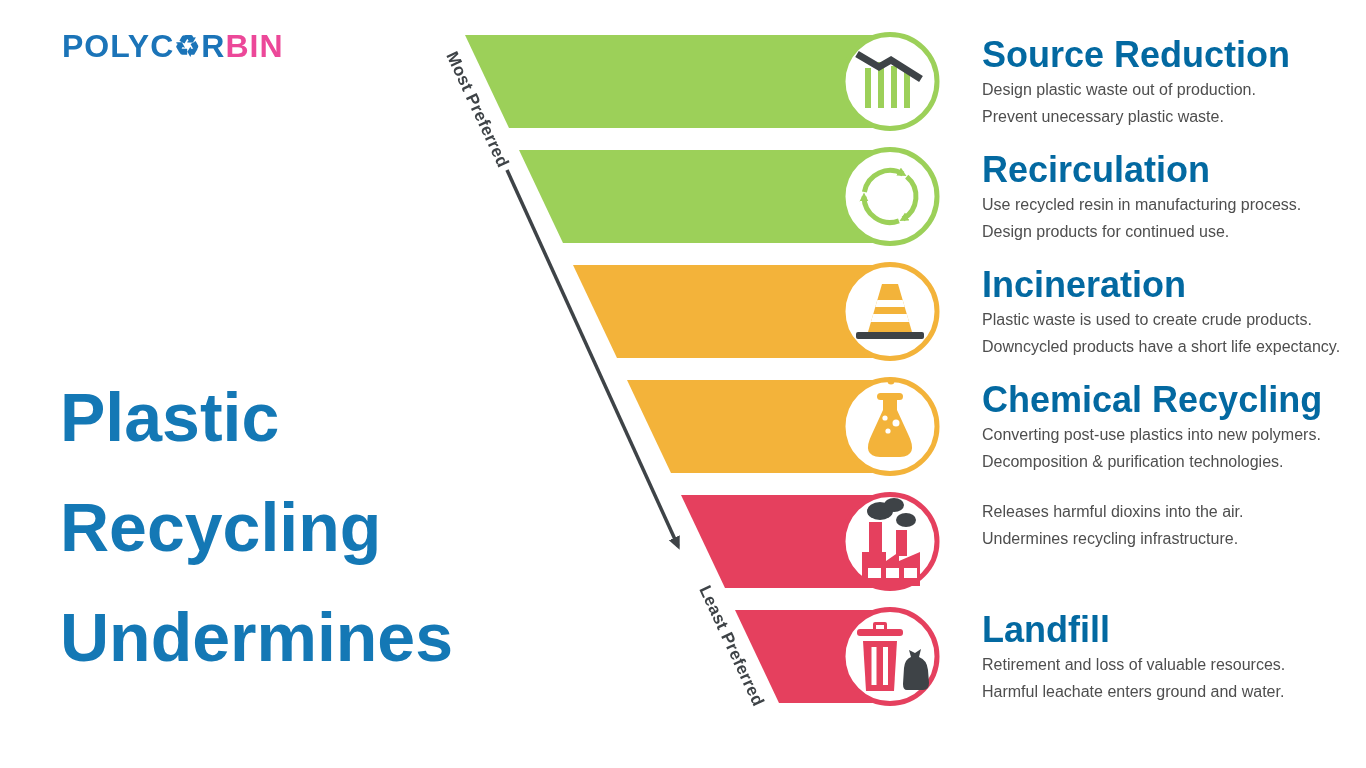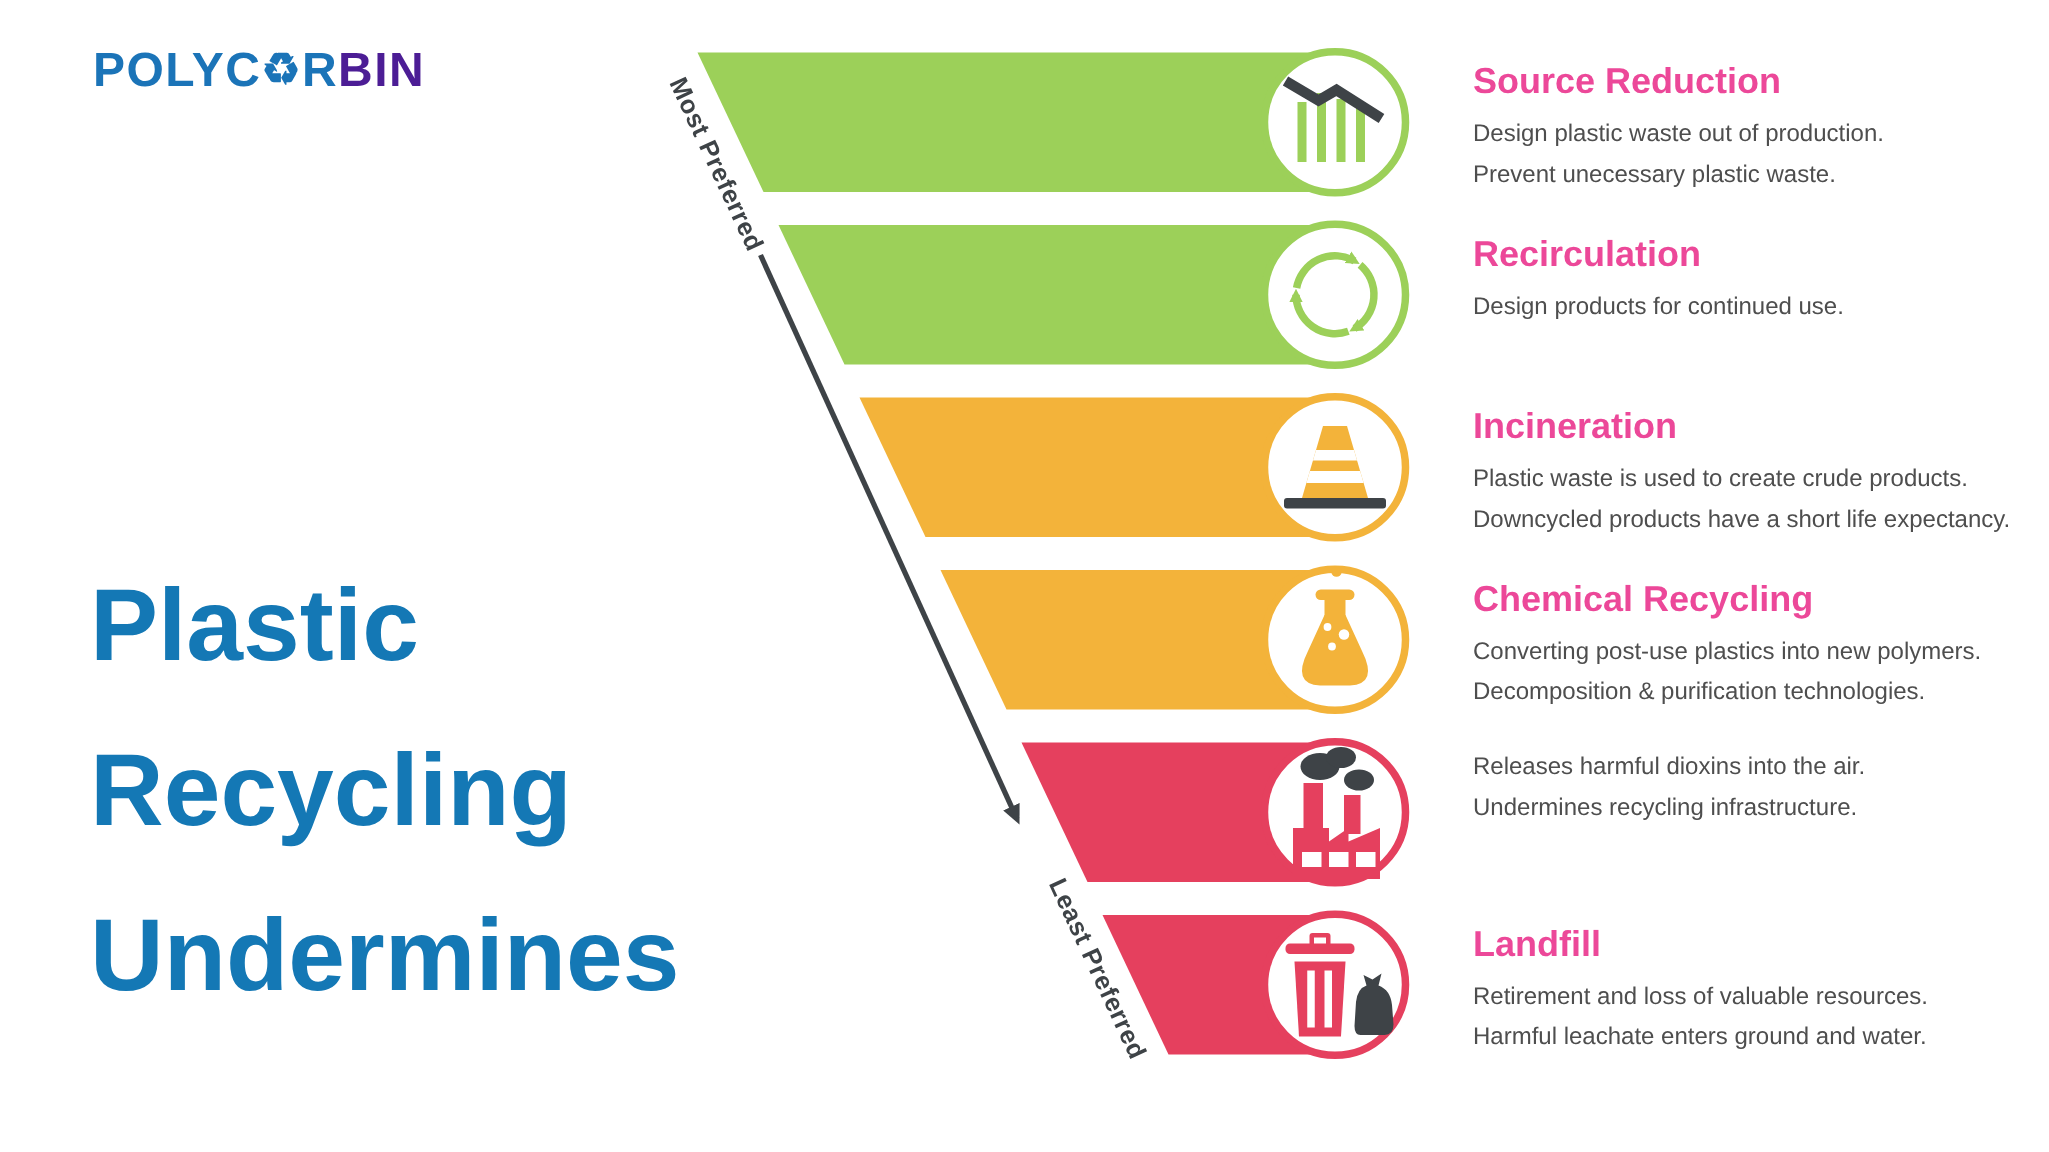--- a/index.html
+++ b/index.html
@@ -4,35 +4,35 @@
 <style>
   * { margin:0; padding:0; box-sizing:border-box; }
   html,body { width:1366px; height:768px; background:#ffffff; overflow:hidden;
               font-family:"Liberation Sans", sans-serif; }
   .stage { position:relative; width:1366px; height:768px; background:#fff; }
 
   
   .logo { position:absolute; left:62px; top:28px; font-size:32px; font-weight:bold;
           letter-spacing:1px; white-space:nowrap; }
   .logo .blue  { color:#1B74B8; }
-  .logo .green { color:#4c1d95; }
+  .logo .green { color:#ec4899; }
   .logo .recy  { font-size:29px; position:relative; top:-1px; }
 
   
   .title { position:absolute; left:60px; top:362px; color:#1478B5;
            font-size:68px; font-weight:bold; line-height:110px; letter-spacing:0px; }
 
   
   .funnel-svg { position:absolute; left:0; top:0; width:1366px; height:768px; }
 
   .axis-label { font-size:17px; font-weight:bold; fill:#3E4347; letter-spacing:0.4px; }
 
   
   .level-block { position:absolute; left:982px; width:380px; }
-  .level-heading { font-size:24px; font-weight:bold; color:#ec4899; line-height:33px;
+  .level-heading { font-size:36px; font-weight:bold; color:#0369a1; line-height:33px;
                    margin-bottom:5px; }
   .level-desc { font-size:16px; color:#4E4E4E; line-height:27px; }
 </style>
 </head>
 <body>
 
 <div class="stage">
 
   <div class="logo">
     <span class="blue">POLYC</span><span class="blue recy">♻</span><span class="blue">R</span><span class="green">BIN</span>
@@ -132,20 +132,21 @@
     </g>
   </svg>
 
   <div class="level-block" style="top:38px">
     <div class="level-heading">Source Reduction</div>
     <div class="level-desc">Design plastic waste out of production.</div>
     <div class="level-desc">Prevent unecessary plastic waste.</div>
   </div>
   <div class="level-block" style="top:153px">
     <div class="level-heading">Recirculation</div>
+    <div class="level-desc">Use recycled resin in manufacturing process.</div>
     <div class="level-desc">Design products for continued use.</div>
   </div>
   <div class="level-block" style="top:268px">
     <div class="level-heading">Incineration</div>
     <div class="level-desc">Plastic waste is used to create crude products.</div>
     <div class="level-desc">Downcycled products have a short life expectancy.</div>
   </div>
   <div class="level-block" style="top:383px">
     <div class="level-heading">Chemical Recycling</div>
     <div class="level-desc">Converting post-use plastics into new polymers.</div>

